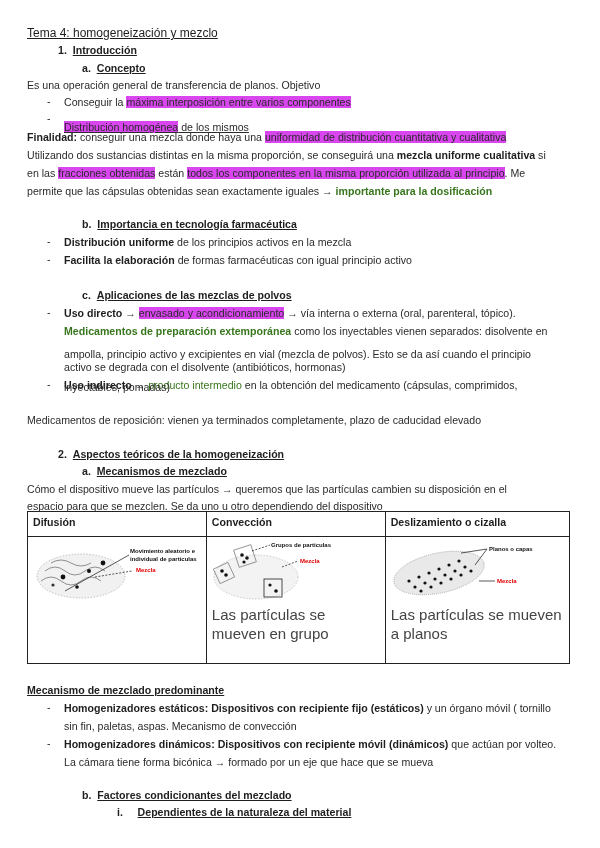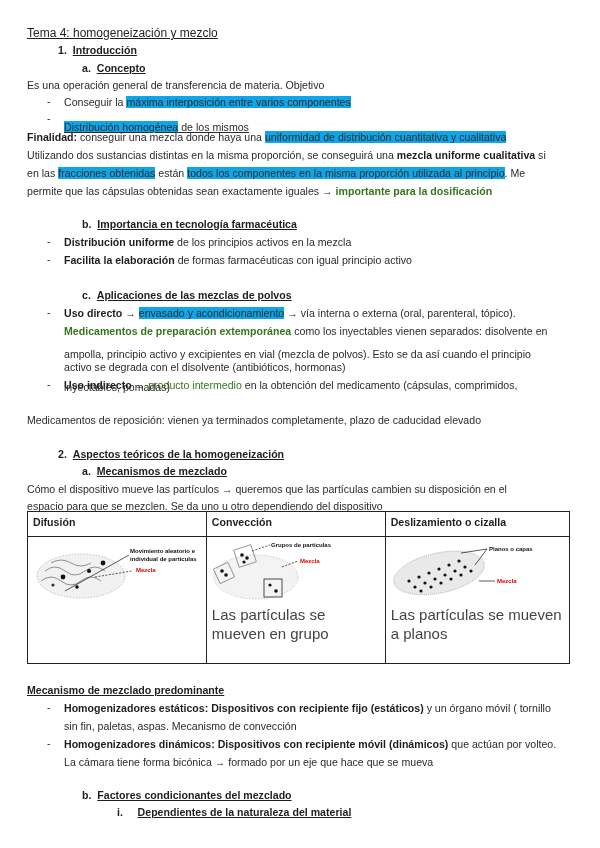--- a/index.html
+++ b/index.html
@@ -5,21 +5,21 @@
   html, body { margin: 0; padding: 0; background: #ffffff; }
   body {
     width: 600px; height: 848px; overflow: hidden; position: relative;
     font-family: "Liberation Sans", sans-serif; color: #2b2b2b;
     font-size: 10.6px;
   }
   .page { position: absolute; left: 0; top: 0; width: 600px; height: 601px; }
   .ln { position: absolute; left: 27px; white-space: nowrap; line-height: 14px; }
   .u { text-decoration: underline; }
   .b { font-weight: bold; color: #1e1e1e; }
-  .hl { background: #0ea5e9; }
+  .hl { background: #d946ef; }
   .g { color: #38761d; }
   .title { font-size: 12px; color: #1e1e1e; }
   .h1 { font-weight: bold; color: #1e1e1e; margin-left: 11px; }
   .h2 { font-weight: bold; color: #1e1e1e; }
   .dash { position: absolute; left: 47px; }
   .bullet-text { position: absolute; left: 64px; white-space: nowrap; line-height: 14px; }
 
   table.mech {
     position: absolute; left: 27px; top: 511px; width: 543px;
     border-collapse: collapse; table-layout: fixed;
@@ -43,21 +43,21 @@
   <div class="ln title u" style="top:26px;">Tema 4: homogeneización y mezclo</div>
 
   <div class="ln h1" style="top:43px; left:47px;">
     <span>1.</span>&nbsp;&nbsp;<span class="u">Introducción</span>
   </div>
 
   <div class="ln h2" style="top:61px; left:82px;">
     <span>a.</span>&nbsp;&nbsp;<span class="u">Concepto</span>
   </div>
 
-  <div class="ln" style="top:78px;">Es una operación general de transferencia de materia. Objetivo</div>
+  <div class="ln" style="top:78px;">Es una operación general de transferencia de planos. Objetivo</div>
 
   <span class="dash" style="top:95px;">-</span>
   <div class="bullet-text" style="top:95px;"><span>Conseguir la </span><span class="hl">máxima interposición entre varios componentes</span></div>
 
   <span class="dash" style="top:112px;">-</span>
   <div class="bullet-text" style="top:120px;text-decoration:underline;"><span class="hl">Distribución homogénea</span><span> de los mismos</span></div>
 
   <div class="ln" style="top:130px;"><span class="b">Finalidad:</span><span> conseguir una mezcla donde haya una </span><span class="hl">uniformidad de distribución cuantitativa y cualitativa</span></div>
 
   <div class="ln" style="top:148px;"><span>Utilizando dos sustancias distintas en la misma proporción, se conseguirá una </span><span class="b">mezcla uniforme cualitativa</span><span> si</span></div>

